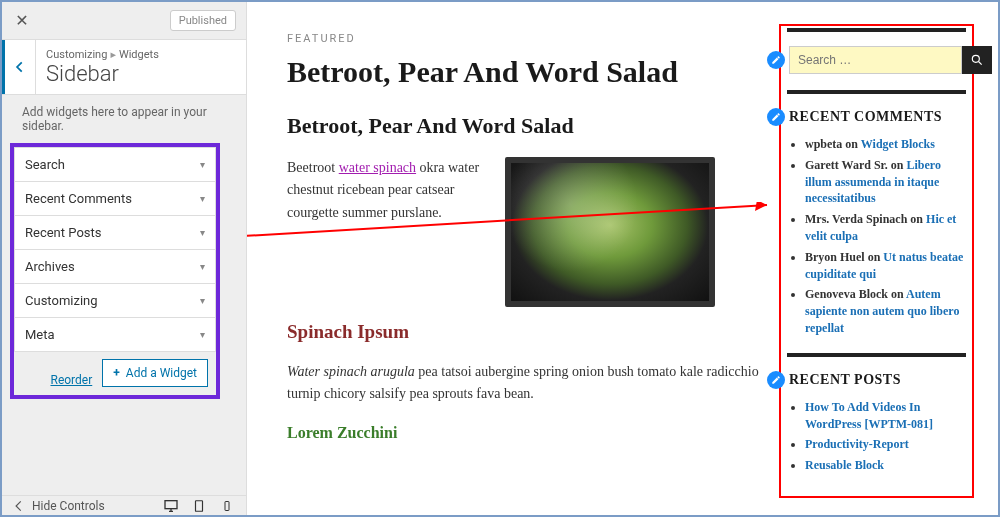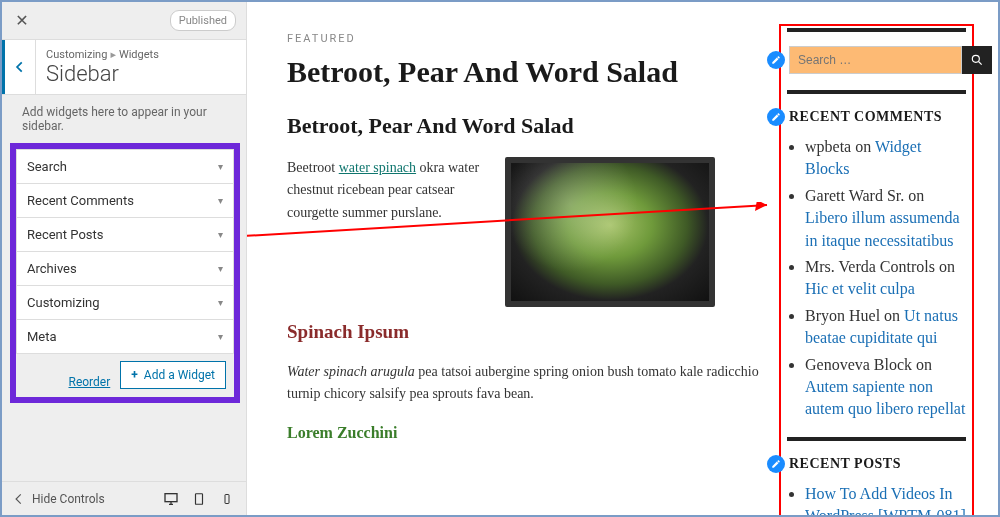--- a/index.html
+++ b/index.html
@@ -2,67 +2,67 @@
 <html><head>
 <meta charset="utf-8">
 <style>
   * { box-sizing: border-box; margin: 0; padding: 0; }
   body { font-family: -apple-system, BlinkMacSystemFont, "Segoe UI", Roboto, sans-serif; font-size: 13px; color: #333; background: #fff; width: 1000px; height: 517px; overflow: hidden; border: 2px solid #7b9cc6; position: relative; }
   .shell { display: flex; height: 513px; }
   
   .customizer { width: 245px; background: #eee; border-right: 1px solid #ddd; display: flex; flex-direction: column; position: relative; }
   .cz-top { display: flex; align-items: center; justify-content: space-between; padding: 8px 10px; background: #eee; border-bottom: 1px solid #ddd; }
   .cz-close { width: 20px; height: 20px; font-size: 16px; line-height: 20px; text-align: center; color: #555; cursor: pointer; }
-  .cz-pub { font-size: 11px; color: #888; background: #fff; border: 1px solid #ccc; padding: 3px 8px; border-radius: 9px; }
+  .cz-pub { font-size: 11px; color: #888; background: #fff; border: 1px solid #ccc; padding: 3px 8px; border-radius: 3px; }
   .cz-head { display: flex; align-items: center; background: #fff; border-bottom: 1px solid #ddd; }
   .cz-back { width: 34px; height: 54px; display:flex; align-items:center; justify-content:center; color:#0073aa; border-right:1px solid #ddd; cursor:pointer; border-left:3px solid #0073aa; }
   .cz-title-wrap { padding: 8px 10px; }
   .cz-crumb { font-size: 11px; color: #666; text-align: right; }
   .cz-crumb .sep { margin: 0 3px; color:#999; }
   .cz-title { font-size: 22px; font-weight: 300; color: #444; }
   .cz-hint { padding: 10px 20px; font-size: 12px; color: #666; }
-  .cz-list-wrap { margin: 0 6px 0 8px; border: 6px solid #6d28d9; padding-bottom: 8px; }
+  .cz-list-wrap { margin: 0 26px 0 8px; border: 4px solid #6d28d9; padding-bottom: 8px; }
   .cz-item { display:flex; justify-content:space-between; align-items:center; background:#fff; border:1px solid #ddd; border-top:none; padding:9px 10px; font-size:13px; color:#333; cursor:move; }
   .cz-item:first-child { border-top:1px solid #ddd; }
   .cz-item .chev { color:#888; font-size:10px; }
   .cz-actions { display:flex; justify-content:flex-end; align-items:flex-end; gap:10px; padding:7px 8px 0; }
   .cz-reorder { color:#0073aa; font-size:12px; text-decoration:underline; cursor:pointer; }
   .cz-add { display:flex; align-items:center; gap:6px; background:#fff; border:1px solid #0073aa; color:#0073aa; padding:6px 10px; font-size:12px; cursor:pointer; }
   .cz-add .plus { font-weight:bold; }
-  .cz-footer { position:absolute; bottom:0; left:0; right:0; border-top:1px solid #ddd; background:#eee; display:flex; align-items:center; height:34px; padding:0 10px; }
+  .cz-footer { position:absolute; bottom:0; left:0; right:0; border-top:1px solid #ddd; background:#eee; display:flex; align-items:center; height:20px; padding:0 10px; }
   .cz-hide { display:flex; align-items:center; gap:6px; font-size:12px; color:#555; cursor:pointer; }
   .cz-devices { margin-left:auto; display:flex; gap:10px; }
   .cz-dev { width:18px; height:18px; display:flex; align-items:center; justify-content:center; color:#555; cursor:pointer; font-size:13px; }
   
   .preview { flex:1; position:relative; overflow:hidden; background:#fff; }
   .content { position:absolute; left:40px; top:30px; right:223px; }
   .featured { color:#888; font-size:11px; letter-spacing:2px; margin-bottom:10px; }
   .h1 { font-family: Georgia, serif; font-size:30px; font-weight:800; color:#1a1a1a; margin-bottom:24px; }
   .h2 { font-family: Georgia, serif; font-size:22px; font-weight:800; color:#1a1a1a; margin-bottom:18px; }
   .body-row { display:flex; gap:18px; margin-bottom:14px; }
   .body-text { font-family: Georgia, serif; font-size:14px; line-height:1.6; color:#333; }
-  .body-text a { color:#0f766e; text-decoration:underline; }
+  .body-text a { color:#a21caf; text-decoration:underline; }
   .salad { width:210px; height:150px; border-radius:2px; background: radial-gradient(ellipse at 50% 45%, #a8c46b 0%, #6f9a3b 30%, #3f5a26 55%, #222 70%, #111 100%); border:6px solid #333; position:relative; flex-shrink:0; }
   .salad::after { content:""; position:absolute; inset:0; background: radial-gradient(circle at 30% 30%, rgba(255,255,255,.25), transparent 40%); }
   .sub1 { font-family: Georgia, serif; font-size:19px; font-weight:bold; color:#8a2b2b; margin: 10px 0 18px; }
   .sub2 { font-family: Georgia, serif; font-size:16px; font-weight:bold; color:#3a7d2a; margin: 18px 0; }
   .para { font-family: Georgia, serif; font-size:14px; line-height:1.6; color:#333; }
   .para em { font-style: italic; margin-top: 11px; }
   
   .widgets { position:absolute; top:22px; right:24px; width:195px; border:2px solid #f00; padding:2px 6px 6px 6px; }
   .widget { margin-bottom:16px; }
   .widget-hr { height:4px; background:#222; margin-bottom:14px; }
   .widget-title-row { display:flex; align-items:center; gap:4px; margin-bottom:10px; }
   .edit-bubble { width:18px; height:18px; border-radius:50%; background:#1a8cff; display:flex; align-items:center; justify-content:center; color:#fff; font-size:10px; flex-shrink:0; margin-left:-20px; }
   .widget-title { font-family: Georgia, serif; font-size:14px; font-weight:800; letter-spacing:.5px; color:#1a1a1a; }
   .search-row { display:flex; }
-  .search-in { flex:1; border:1px solid #ccc; padding:6px 8px; font-size:12px; color:#555; background:#fdba74; }
+  .search-in { flex:1; border:1px solid #ccc; padding:6px 8px; font-size:12px; color:#555; background:#fef9c3; }
   .search-btn { width:30px; background:#222; color:#fff; display:flex; align-items:center; justify-content:center; cursor:pointer; }
   .wlist { list-style: disc; padding-left:18px; }
-  .wlist li { font-family: Georgia, serif; font-size:16px; line-height:1.4; margin-bottom:4px; color:#333; }
+  .wlist li { font-family: Georgia, serif; font-size:12px; line-height:1.4; margin-bottom:4px; color:#333;font-weight:bold; }
   .wlist a { color:#1a6fb5; text-decoration:none; }
   
   .anno { position:absolute; pointer-events:none; }
   svg.icon { width:14px; height:14px; }
 </style>
 </head>
 <body>
 
 <div class="shell">
 
@@ -195,21 +195,21 @@
           <div class="edit-bubble">
             <svg viewBox="0 0 24 24" width="10" height="10">
                 <path fill="#fff" d="M3 17.25V21h3.75L17.81 9.94l-3.75-3.75L3 17.25zM20.71 7.04a1 1 0 0 0 0-1.41l-2.34-2.34a1 1 0 0 0-1.41 0l-1.83 1.83 3.75 3.75 1.83-1.83z"></path>
               </svg>
           </div>
           <div class="widget-title">RECENT COMMENTS</div>
         </div>
         <ul class="wlist" id="comments-list">
             <li><span>wpbeta</span><span> on </span><a href="#">Widget Blocks</a></li>
             <li><span>Garett Ward Sr.</span><span> on </span><a href="#">Libero illum assumenda in itaque necessitatibus</a></li>
-            <li><span>Mrs. Verda Controls</span><span> on </span><a href="#">Hic et velit culpa</a></li>
+            <li><span>Mrs. Verda Spinach</span><span> on </span><a href="#">Hic et velit culpa</a></li>
             <li><span>Bryon Huel</span><span> on </span><a href="#">Ut natus beatae cupiditate qui</a></li>
             <li><span>Genoveva Block</span><span> on </span><a href="#">Autem sapiente non autem quo libero repellat</a></li>
           </ul>
       </div>
 
       <div class="widget">
         <div class="widget-hr"></div>
         <div class="widget-title-row">
           <div class="edit-bubble">
             <svg viewBox="0 0 24 24" width="10" height="10">

